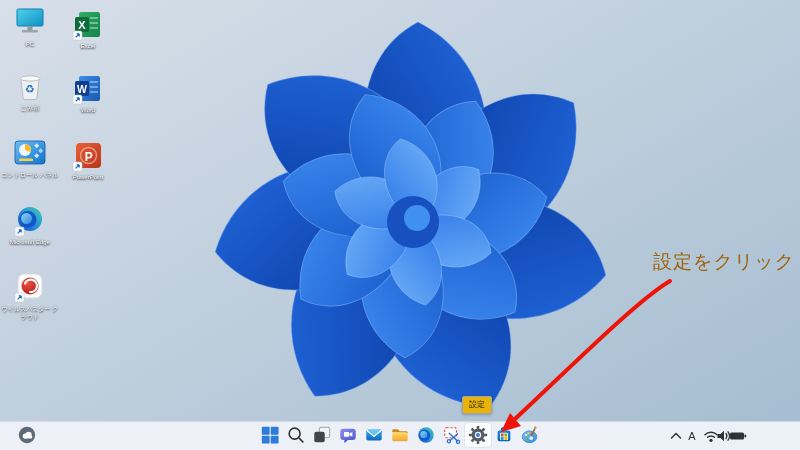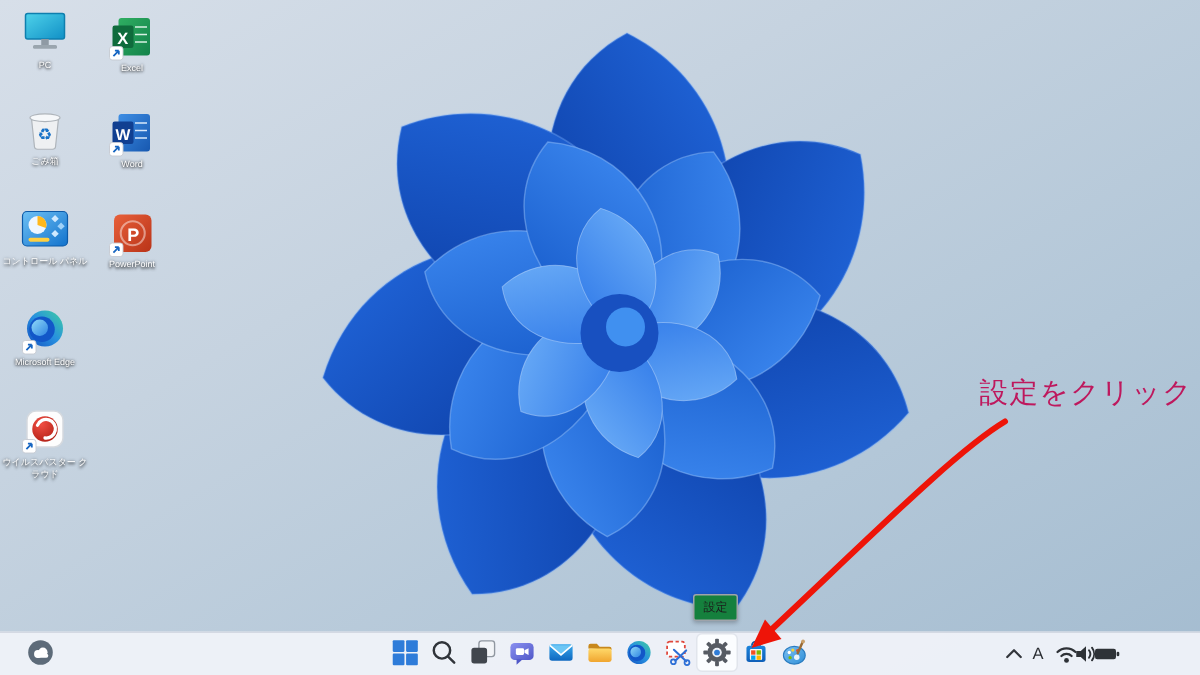--- a/index.html
+++ b/index.html
@@ -27,27 +27,27 @@
   .tb-icon { position:absolute; top:424px; width:22px; height:22px; display:flex; align-items:center; justify-content:center; }
   #settings-highlight {
     position:absolute; left:464px; top:422px; width:28px; height:26px;
     background:rgba(252,253,255,.95); border:1px solid #e1e5ec; border-radius:4px;
   }
   .tray-icon { position:absolute; display:flex; align-items:center; justify-content:center; }
   #ime-indicator { left:685px; top:429px; font-size:11px; color:#2b2e33; width:14px; height:14px; }
   
   #settings-tooltip {
     position:absolute; left:462px; top:396px; padding:2px 6px 3px 6px;
-    background:#15803d; border:1px solid #9fa3aa; border-radius:2px;
+    background:#eab308; border:1px solid #9fa3aa; border-radius:2px;
     font-size:8px; color:#1c1c1c; box-shadow:0 1px 3px rgba(0,0,0,.25); white-space:nowrap;
   }
   
   #annotation-text {
     position:absolute; left:653px; top:249px; font-size:19px; letter-spacing:1px;
-    color:#be185d; font-weight:500; white-space:nowrap;
+    color:#a16207; font-weight:500; white-space:nowrap;
   }
   #annotation-arrow { position:absolute; left:0; top:0; width:800px; height:450px; pointer-events:none; z-index:50; }
 </style>
 </head>
 <body>
 
 <svg id="bloom" viewBox="0 0 480 420">
   <defs>
     <linearGradient id="pOuter" x1="0" y1="1" x2="1" y2="0">
         <stop offset="0" stop-color="#0a3aa0"></stop>

